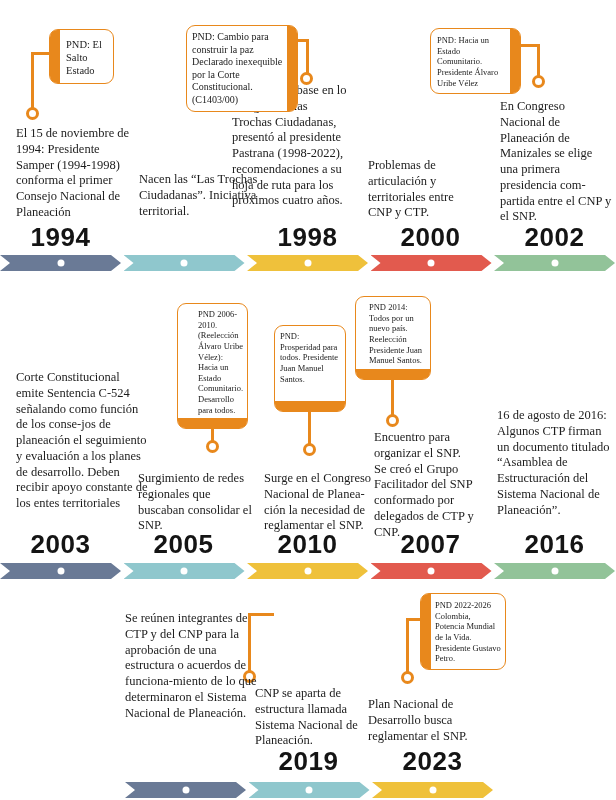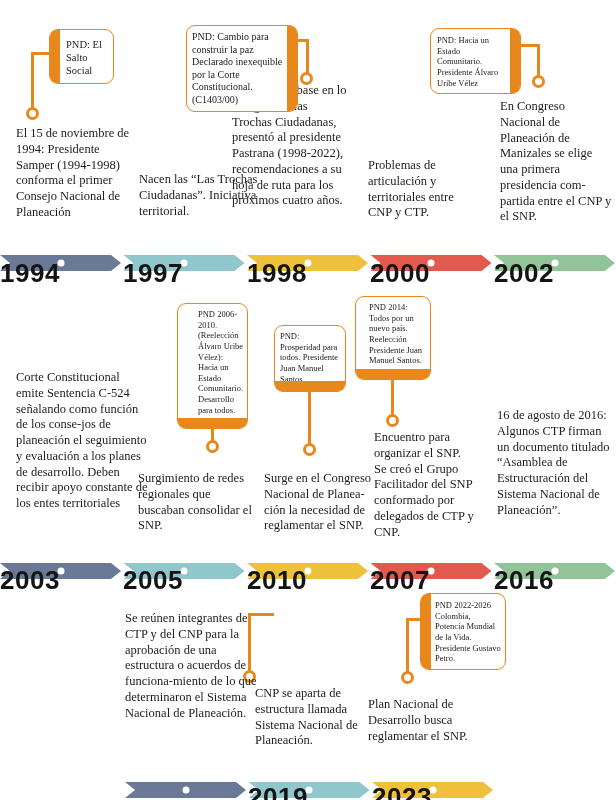--- a/index.html
+++ b/index.html
@@ -7,23 +7,23 @@
     position:relative;width:616px;height:800px;background:#ffffff;
     font-family:"Liberation Serif",serif;color:#1f1f1f;overflow:hidden;
   }
   
   .etext{
     position:absolute;font-size:12.5px;line-height:1.26;color:#1c1c1c;
     font-family:"Liberation Serif",serif;z-index:3;
   }
   
   .year{
-    position:absolute;width:121px;text-align:left;
+    position:absolute;width:121px;text-align:center;
     font-family:"Liberation Sans",sans-serif;font-weight:bold;
-    font-size:26px;letter-spacing:0.5px;color:#141414;z-index:3;line-height:1;margin-top:36px;
+    font-size:26px;letter-spacing:0.5px;color:#141414;z-index:3;line-height:1;
   }
   
   .seg{
     position:absolute;height:16px;width:121px;z-index:2;
     clip-path:polygon(0 0, calc(100% - 10px) 0, 100% 50%, calc(100% - 10px) 100%, 0 100%, 10px 50%);
   }
   .c-slate{background:var(--slate,#6A7A96);}
   .c-teal{background:var(--teal,#8FC7CD);}
   .c-yellow{background:var(--yellow,#EFC13B);}
   .c-red{background:var(--red,#E25A4E);}
@@ -64,41 +64,40 @@
   <div class="hline" style="left:290px;top:39px;width:19px"></div>
   <div class="vline" style="left:306px;top:39px;height:34px"></div>
   <div class="donut" style="left:300px;top:72px"></div>
 
   <div class="hline" style="left:514px;top:44px;width:26px"></div>
   <div class="vline" style="left:537px;top:44px;height:32px"></div>
   <div class="donut" style="left:532px;top:75px"></div>
 
   <div class="callout" style="left:49px;top:29px;width:65px;min-height:47px;padding:8px 4px 6px 16px;font-size:10.5px">
     <span class="accent left"></span>
-    <span class="ctext">PND: El Salto Social</span>
+    <span class="ctext">PND: El Salto Estado</span>
   </div>
 
   <div class="callout" style="left:186px;top:25px;width:112px;min-height:58px;padding:5px 14px 5px 5px;font-size:10px">
     <span class="accent right"></span>
     <span class="ctext">PND: Cambio para construir la paz Declarado inexequible por la Corte Constitucional. (C1403/00)</span>
   </div>
 
   <div class="callout" style="left:430px;top:28px;width:91px;min-height:64px;padding:6px 15px 5px 6px;font-size:8.5px">
     <span class="accent right"></span>
     <span class="ctext">PND: Hacia un Estado Comunitario. Presidente Álvaro Uribe Vélez</span>
   </div>
 
   <div class="etext" style="left:16px;top:126px;width:122px">El 15 de noviembre de 1994: Presidente Samper (1994-1998) conforma el primer Consejo Nacional de Planeación</div>
   <div class="etext" style="left:139px;top:172px;width:120px">Nacen las “Las Trochas Ciudadanas”. Iniciativa territorial.</div>
   <div class="etext" style="left:232px;top:83px;width:118px">El CNP, con base en lo recogido en las Trochas Ciudadanas, presentó al presidente Pastrana (1998-2022), recomendaciones a su hoja de ruta para los próximos cuatro años.</div>
   <div class="etext" style="left:368px;top:158px;width:112px">Problemas de articulación y territoriales entre CNP y CTP.</div>
   <div class="etext" style="left:500px;top:99px;width:112px">En Congreso Nacional de Planeación de Manizales se elige una primera presidencia com-partida entre el CNP y el SNP.</div>
 
   <div class="year" style="left:0;top:224px">1994</div>
-  <div class="year" style="left:123px;top:224px">1997</div>
   <div class="year" style="left:247px;top:224px">1998</div>
   <div class="year" style="left:370px;top:224px">2000</div>
   <div class="year" style="left:494px;top:224px">2002</div>
 
   <div class="seg c-slate" style="left:0;top:255px">
       <span class="dot"></span>
     </div>
   <div class="seg c-teal" style="left:123.5px;top:255px">
       <span class="dot"></span>
     </div>
@@ -119,21 +118,21 @@
   <div class="donut" style="left:303px;top:443px"></div>
 
   <div class="vline" style="left:391px;top:355px;height:61px"></div>
   <div class="donut" style="left:386px;top:414px"></div>
 
   <div class="callout" style="left:177px;top:303px;width:71px;min-height:94px;padding:5px 3px 13px 20px;font-size:8.5px">
     <span class="accent bottom"></span>
     <span class="ctext">PND 2006-2010. (Reelección Álvaro Uribe Vélez): Hacia un Estado Comunitario. Desarrollo para todos.</span>
   </div>
 
-  <div class="callout" style="left:274px;top:325px;width:72px;min-height:62px;padding:5px 3px 7px 5px;font-size:8.5px">
+  <div class="callout" style="left:274px;top:325px;width:72px;min-height:62px;padding:5px 3px 27px 5px;font-size:8.5px">
     <span class="accent bottom"></span>
     <span class="ctext">PND: Prosperidad para todos. Presidente Juan Manuel Santos.</span>
   </div>
 
   <div class="callout" style="left:355px;top:296px;width:76px;min-height:72px;padding:5px 3px 13px 13px;font-size:8.5px">
     <span class="accent bottom"></span>
     <span class="ctext">PND 2014: Todos por un nuevo país. Reelección Presidente Juan Manuel Santos.</span>
   </div>
 
   <div class="etext" style="left:16px;top:370px;width:132px">Corte Constitucional emite Sentencia C-524 señalando como función de los conse-jos de planeación el seguimiento y evaluación a los planes de desarrollo. Deben recibir apoyo constante de los entes territoriales</div>

